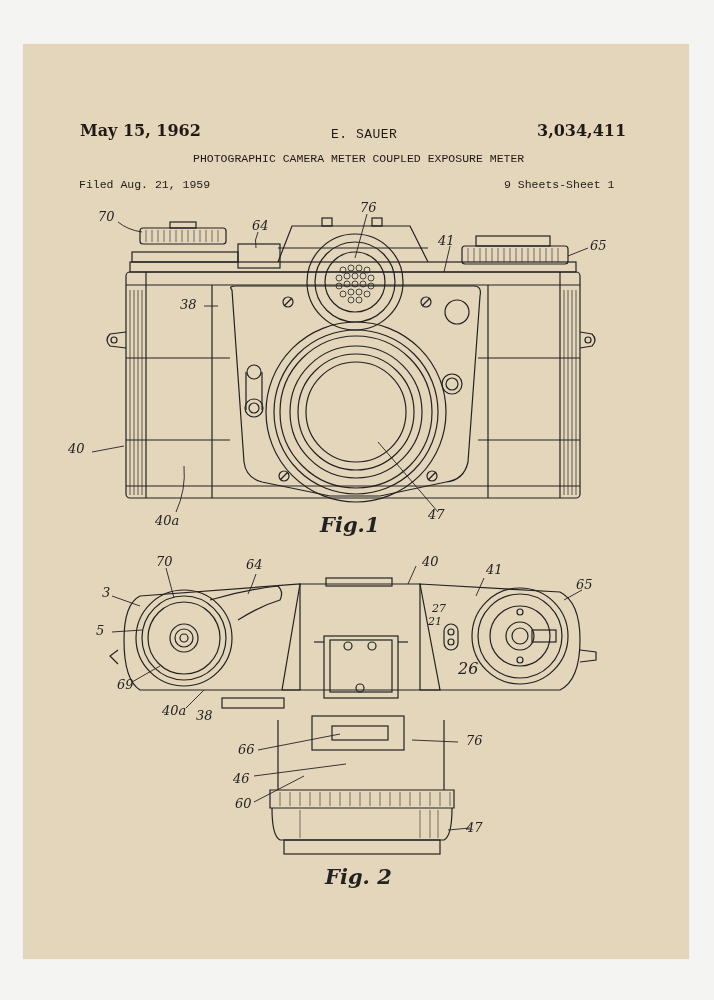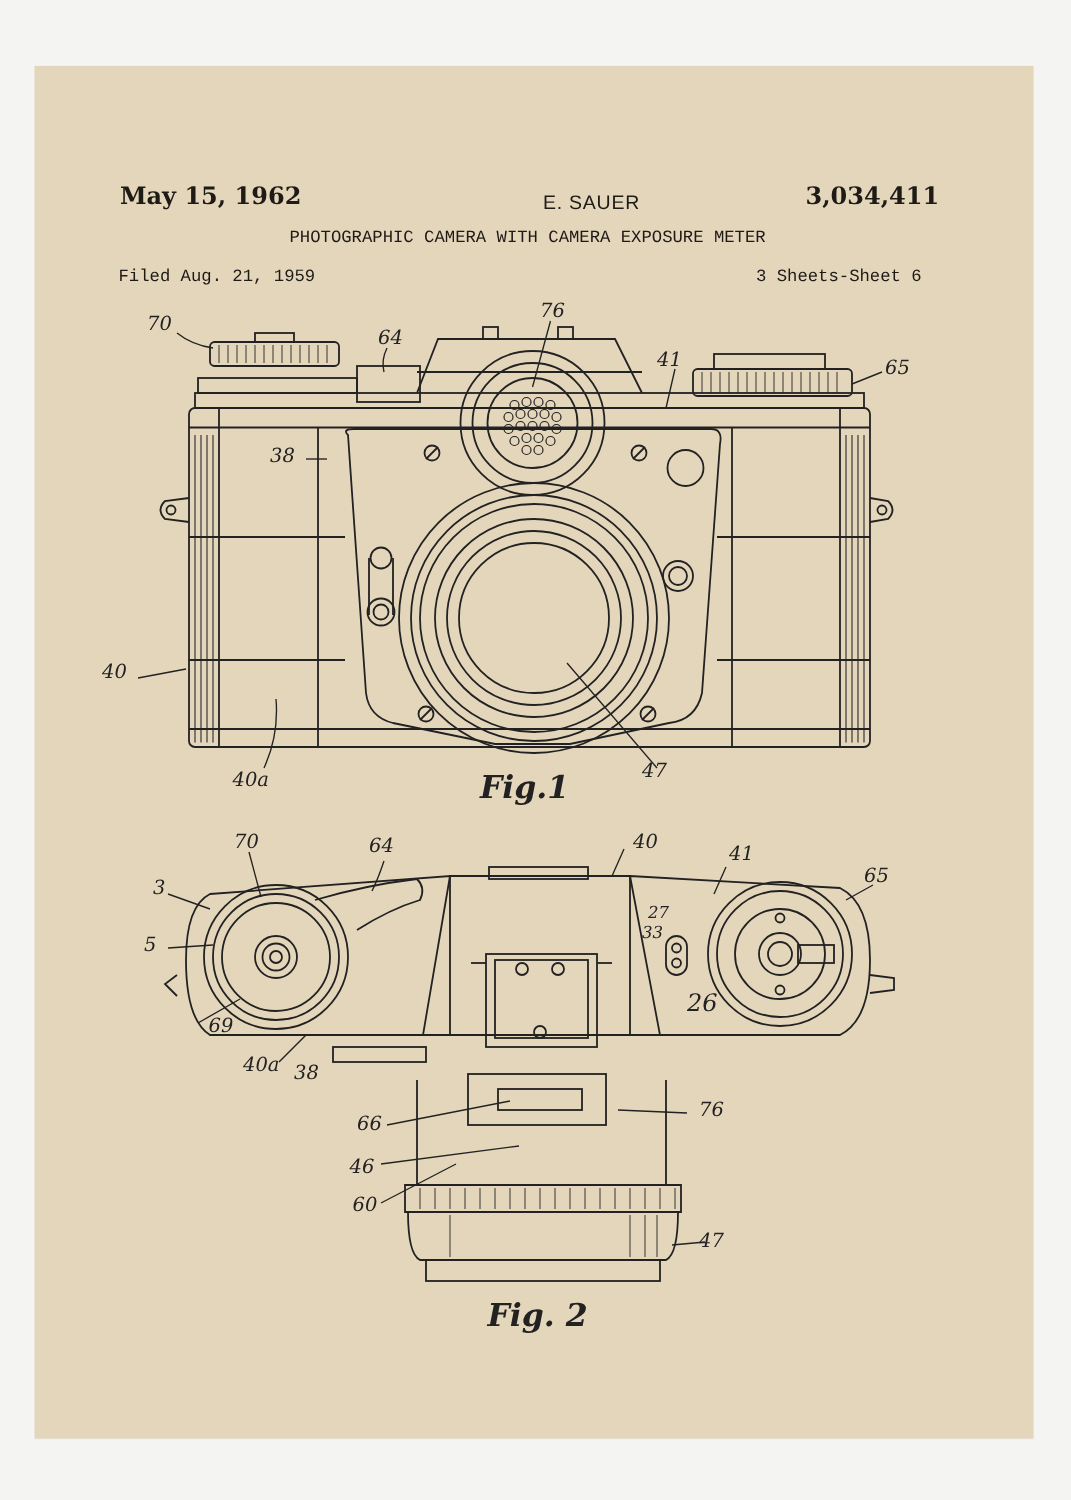--- a/index.html
+++ b/index.html
@@ -1,37 +1,37 @@
 <!DOCTYPE html>
 <html><head>
 <meta charset="utf-8">
 <style>
   html, body { margin:0; padding:0; }
   body { width:714px; height:1000px; background:#f4f4f3; position:relative; overflow:hidden; }
   .paper { position:absolute; left:23px; top:44px; width:666px; height:915px; background:#e4d6bb;
            box-shadow: 0 0 1px rgba(0,0,0,0.08); }
   .txt { position:absolute; color:#1e1a16; white-space:nowrap; }
   .hdr-big { font-family:"DejaVu Serif", serif; font-weight:bold; font-size:16px; }
-  .hdr-mid { font-family:Liberation Sans, sans-serif; font-size:13px; letter-spacing:0.5px;margin-left:31px; }
+  .hdr-mid { font-family:Liberation Mono, monospace; font-size:13px; letter-spacing:0.5px; }
   .mono { font-family:"Liberation Mono", monospace; font-size:11.5px; }
   .lbl { position:absolute; font-family:"DejaVu Serif", serif; font-style:italic; font-size:13px; color:#222; }
   .fig { position:absolute; font-family:"DejaVu Serif", serif; font-style:italic; font-weight:bold; font-size:21px; color:#222; }
   svg.drawing { position:absolute; left:0; top:0; }
 </style>
 </head>
 <body>
 
 <div class="paper"></div>
 
 <div class="txt hdr-big" style="left:80px;top:121px;">May 15, 1962</div>
 <div class="txt hdr-mid" style="left:331px;top:127px;">E. SAUER</div>
 <div class="txt hdr-big" style="left:537px;top:121px;">3,034,411</div>
-<div class="txt mono" style="left:193px;top:152px;">PHOTOGRAPHIC CAMERA WITH CAMERA EXPOSURE METER</div>
+<div class="txt mono" style="left:193px;top:152px;">PHOTOGRAPHIC CAMERA METER COUPLED EXPOSURE METER</div>
 <div class="txt mono" style="left:79px;top:178px;">Filed Aug. 21, 1959</div>
-<div class="txt mono" style="left:504px;top:178px;">3 Sheets-Sheet 6</div>
+<div class="txt mono" style="left:504px;top:178px;">9 Sheets-Sheet 1</div>
 
 <svg class="drawing" width="714" height="1000" fill="none" stroke="#222" stroke-width="1.2">
 
   <g>
 
     <rect x="126" y="272" width="454" height="226" rx="4"></rect>
     <line x1="126" y1="285" x2="580" y2="285"></line>
     <line x1="126" y1="486" x2="580" y2="486"></line>
     <line x1="146" y1="272" x2="146" y2="498"></line>
     <line x1="212" y1="285" x2="212" y2="498"></line>
@@ -272,23 +272,23 @@
 <div class="fig" style="left:320px;top:512px;font-style:italic;">Fig.1</div>
 
 <div class="lbl" style="left:156px;top:554px;">70</div>
 <div class="lbl" style="left:246px;top:557px;">64</div>
 <div class="lbl" style="left:422px;top:554px;">40</div>
 <div class="lbl" style="left:486px;top:562px;">41</div>
 <div class="lbl" style="left:576px;top:577px;">65</div>
 <div class="lbl" style="left:102px;top:585px;">3</div>
 <div class="lbl" style="left:96px;top:623px;">5</div>
 <div class="lbl" style="left:432px;top:602px;font-size:11px;font-style:italic;">27</div>
-<div class="lbl" style="left:428px;top:615px;font-size:11px;">33</div>
+<div class="lbl" style="left:428px;top:615px;font-size:11px;">21</div>
 <div class="lbl" style="left:458px;top:659px;font-size:16px;">26</div>
-<div class="lbl" style="left:117px;top:677px;margin-left:22px;">69</div>
+<div class="lbl" style="left:117px;top:677px;">69</div>
 <div class="lbl" style="left:162px;top:703px;">40a</div>
 <div class="lbl" style="left:196px;top:708px;">38</div>
 <div class="lbl" style="left:238px;top:742px;">66</div>
 <div class="lbl" style="left:466px;top:733px;">76</div>
 <div class="lbl" style="left:233px;top:771px;">46</div>
 <div class="lbl" style="left:235px;top:796px;">60</div>
 <div class="lbl" style="left:466px;top:820px;">47</div>
 <div class="fig" style="left:325px;top:864px;">Fig. 2</div>
 
 </body></html>

